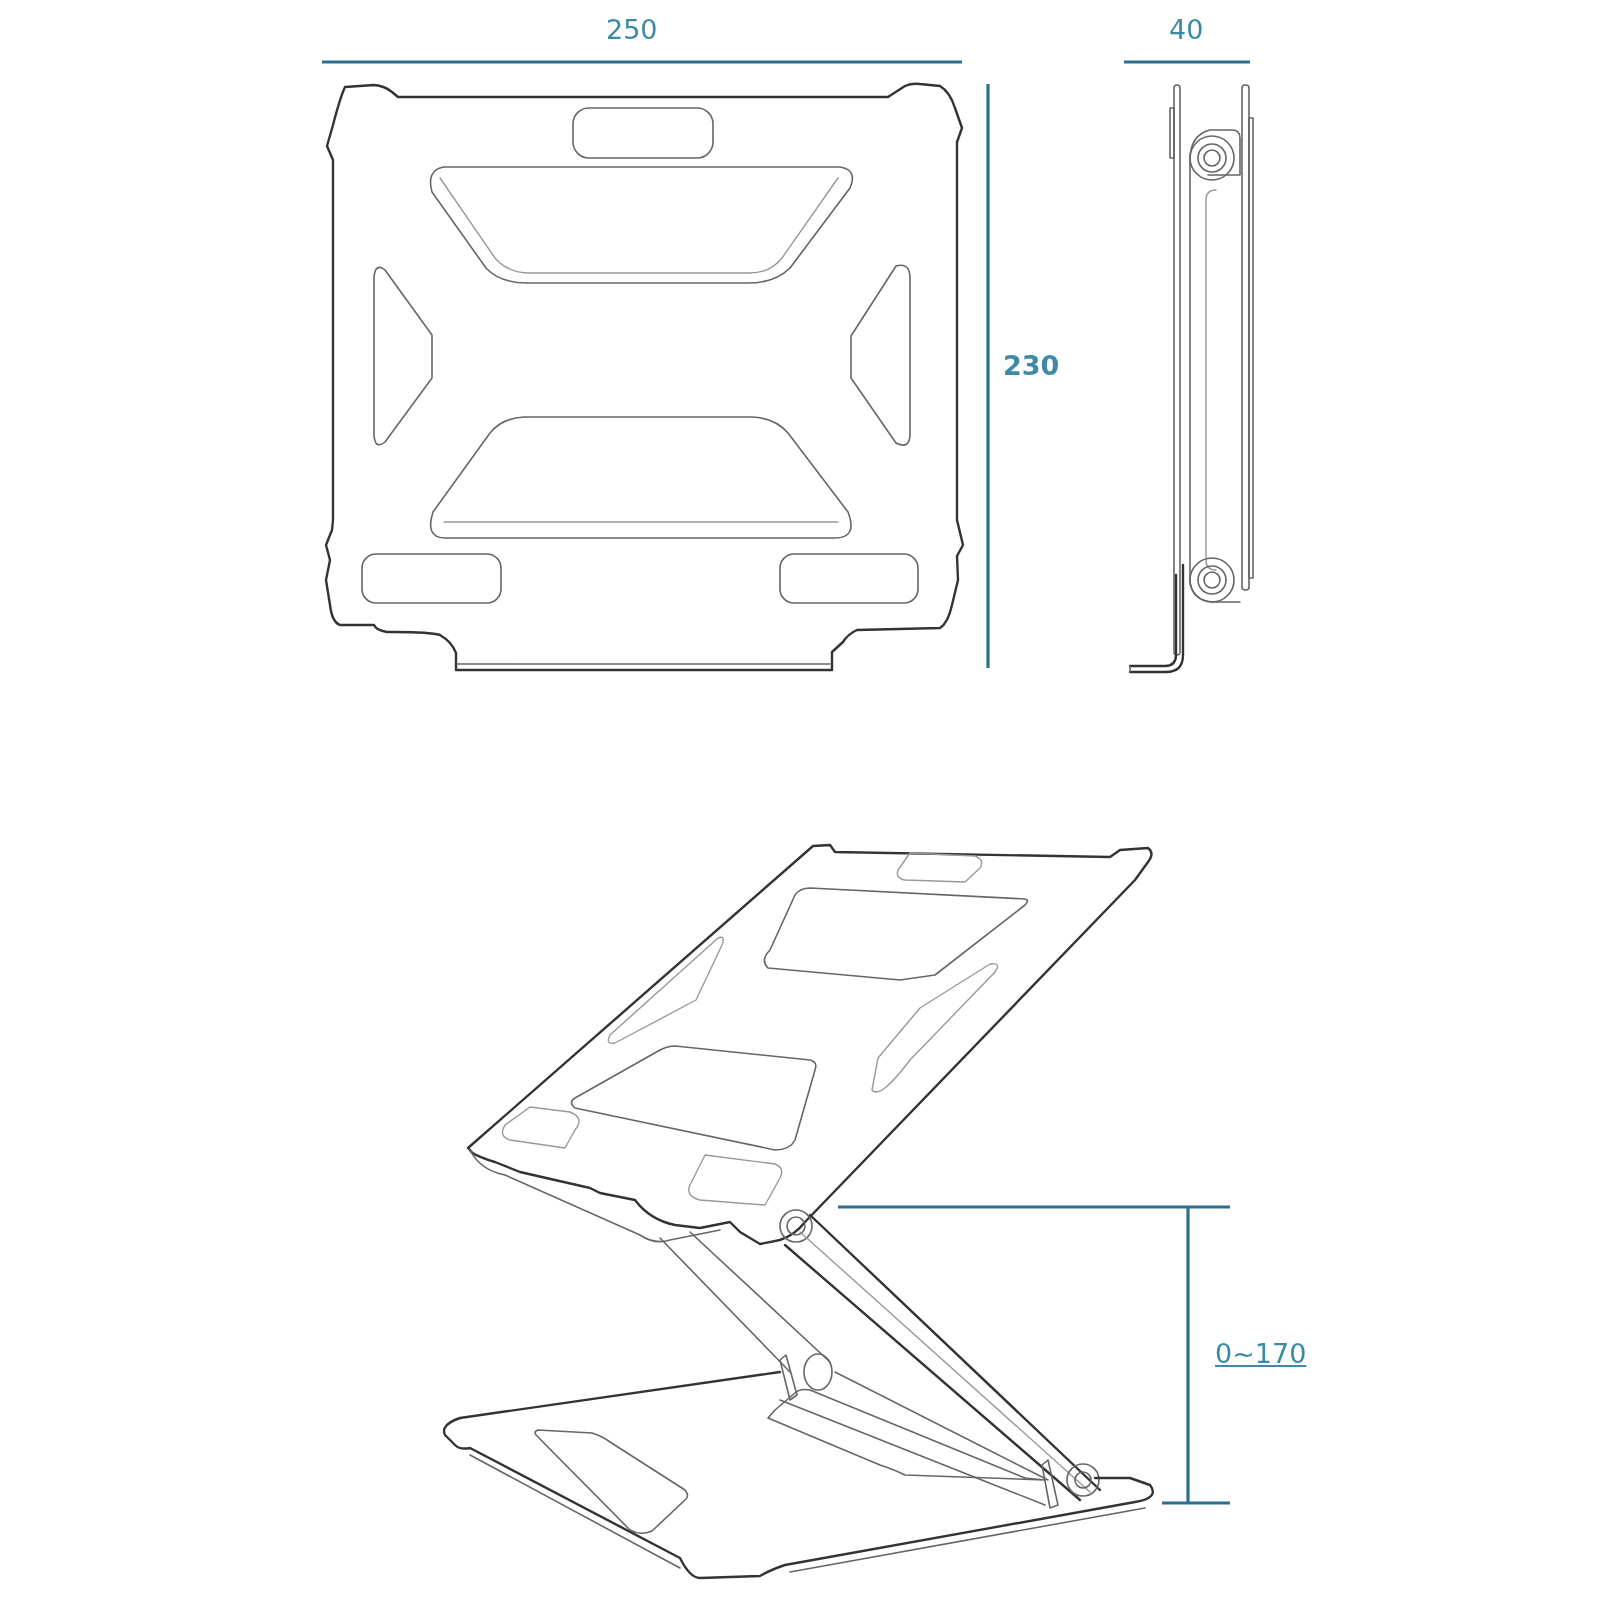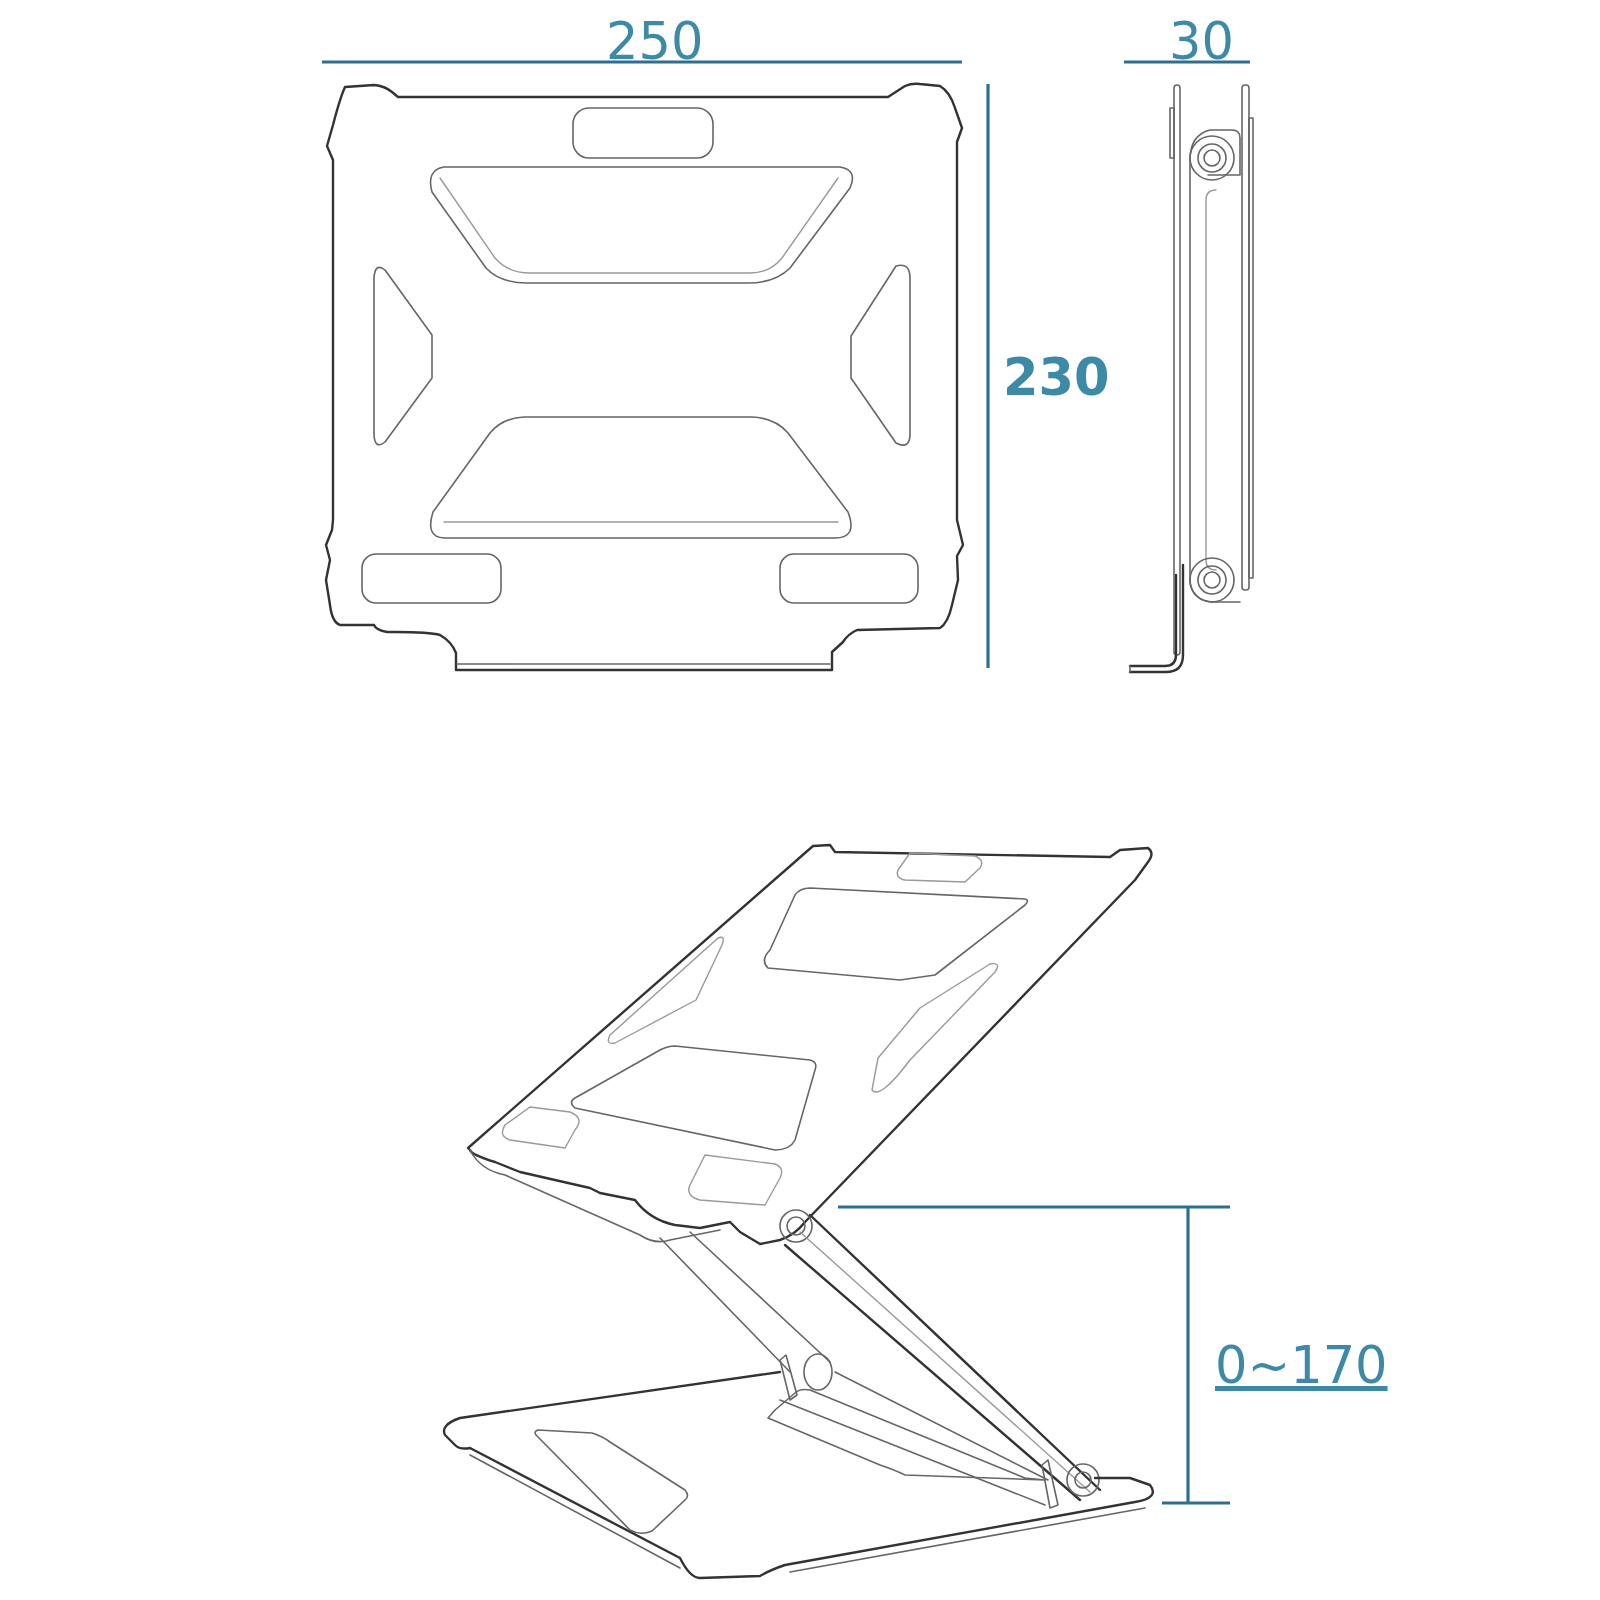--- a/index.html
+++ b/index.html
@@ -1,21 +1,21 @@
 <!DOCTYPE html>
 <html><head>
   <meta charset="utf-8">
   <style>
     html, body { margin: 0; padding: 0; background: #ffffff; }
     body { width: 1600px; height: 1600px; position: relative; overflow: hidden; }
     #canvas { position: absolute; left: 0; top: 0; width: 1600px; height: 1600px; }
     .dim-label {
       position: absolute;
       font-family: "DejaVu Sans", sans-serif;
-      font-size: 51px;
+      font-size: 27px;
       color: #3d8aa6;
       line-height: 1;
       white-space: nowrap;
     }
     svg .outline { fill: none; stroke: #333; stroke-width: 2.4; stroke-linejoin: round; stroke-linecap: round; }
     svg .thin { fill: none; stroke: #666; stroke-width: 1.6; stroke-linejoin: round; stroke-linecap: round; }
     svg .light { fill: none; stroke: #999; stroke-width: 1.4; stroke-linejoin: round; stroke-linecap: round; }
     svg .dim { fill: none; stroke: #2d6f8f; stroke-width: 3.2; }
   </style>
 </head>
@@ -130,15 +130,15 @@
          L 680 1558 Q 690 1578 700 1578 L 760 1576 Q 770 1570 785 1565 L 1135 1502
          Q 1160 1498 1150 1485 L 1130 1478 L 1095 1478"></path>
     <path class="thin" d="M 470 1455 L 680 1568 M 790 1572 L 1145 1508"></path>
 
     <path class="thin" d="M 538 1430 L 592 1433 Q 602 1436 610 1442 L 685 1490 Q 690 1496 685 1500 L 652 1531 Q 640 1536 630 1530 L 538 1437 Q 532 1432 538 1430 Z"></path>
     <path class="thin" d="M 795 1393 Q 800 1388 810 1390 L 1025 1478 L 1045 1480 L 905 1475 Q 895 1470 880 1465 L 768 1418 L 775 1410 Z"></path>
   </g>
 </svg>
 
 <div class="dim-label" style="left:606px; top:16px;">250</div>
-<div class="dim-label" style="left:1169px; top:16px;">30</div>
+<div class="dim-label" style="left:1169px; top:16px;">40</div>
 <div class="dim-label" style="left:1003px; top:352px;font-weight:bold;">230</div>
 <div class="dim-label" style="left:1215px; top:1340px;text-decoration:underline;">0~170</div>
 
 </body></html>

